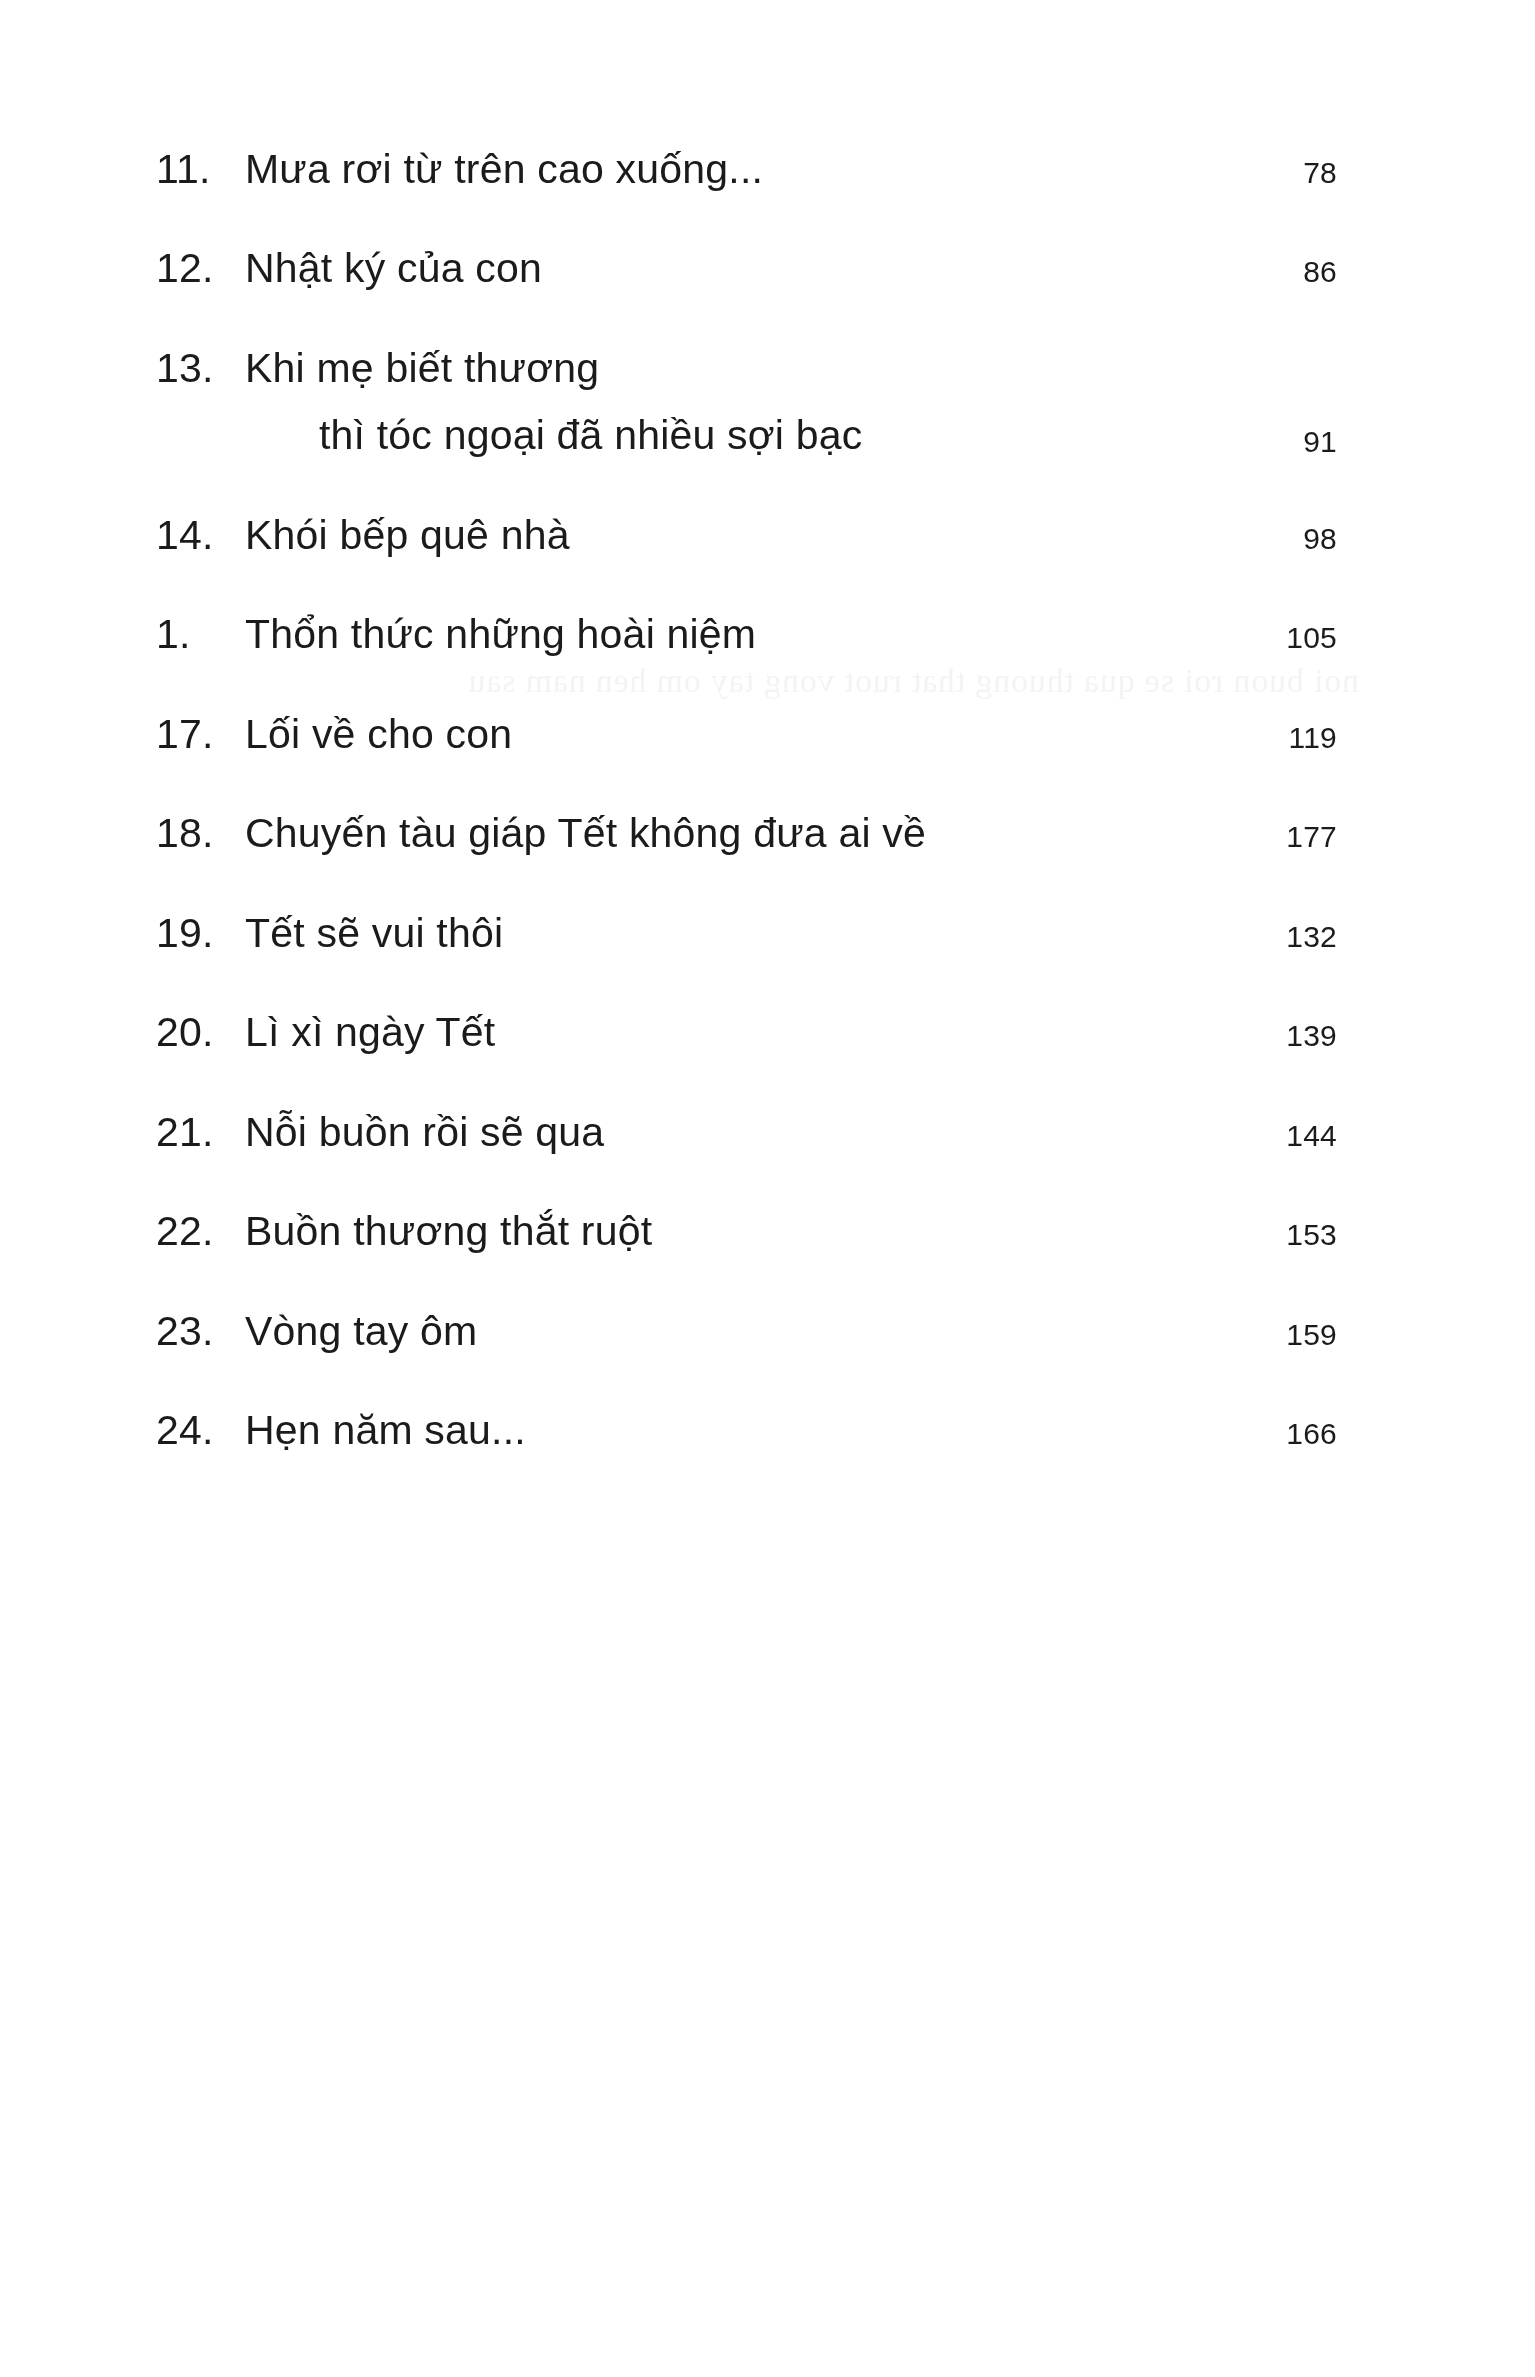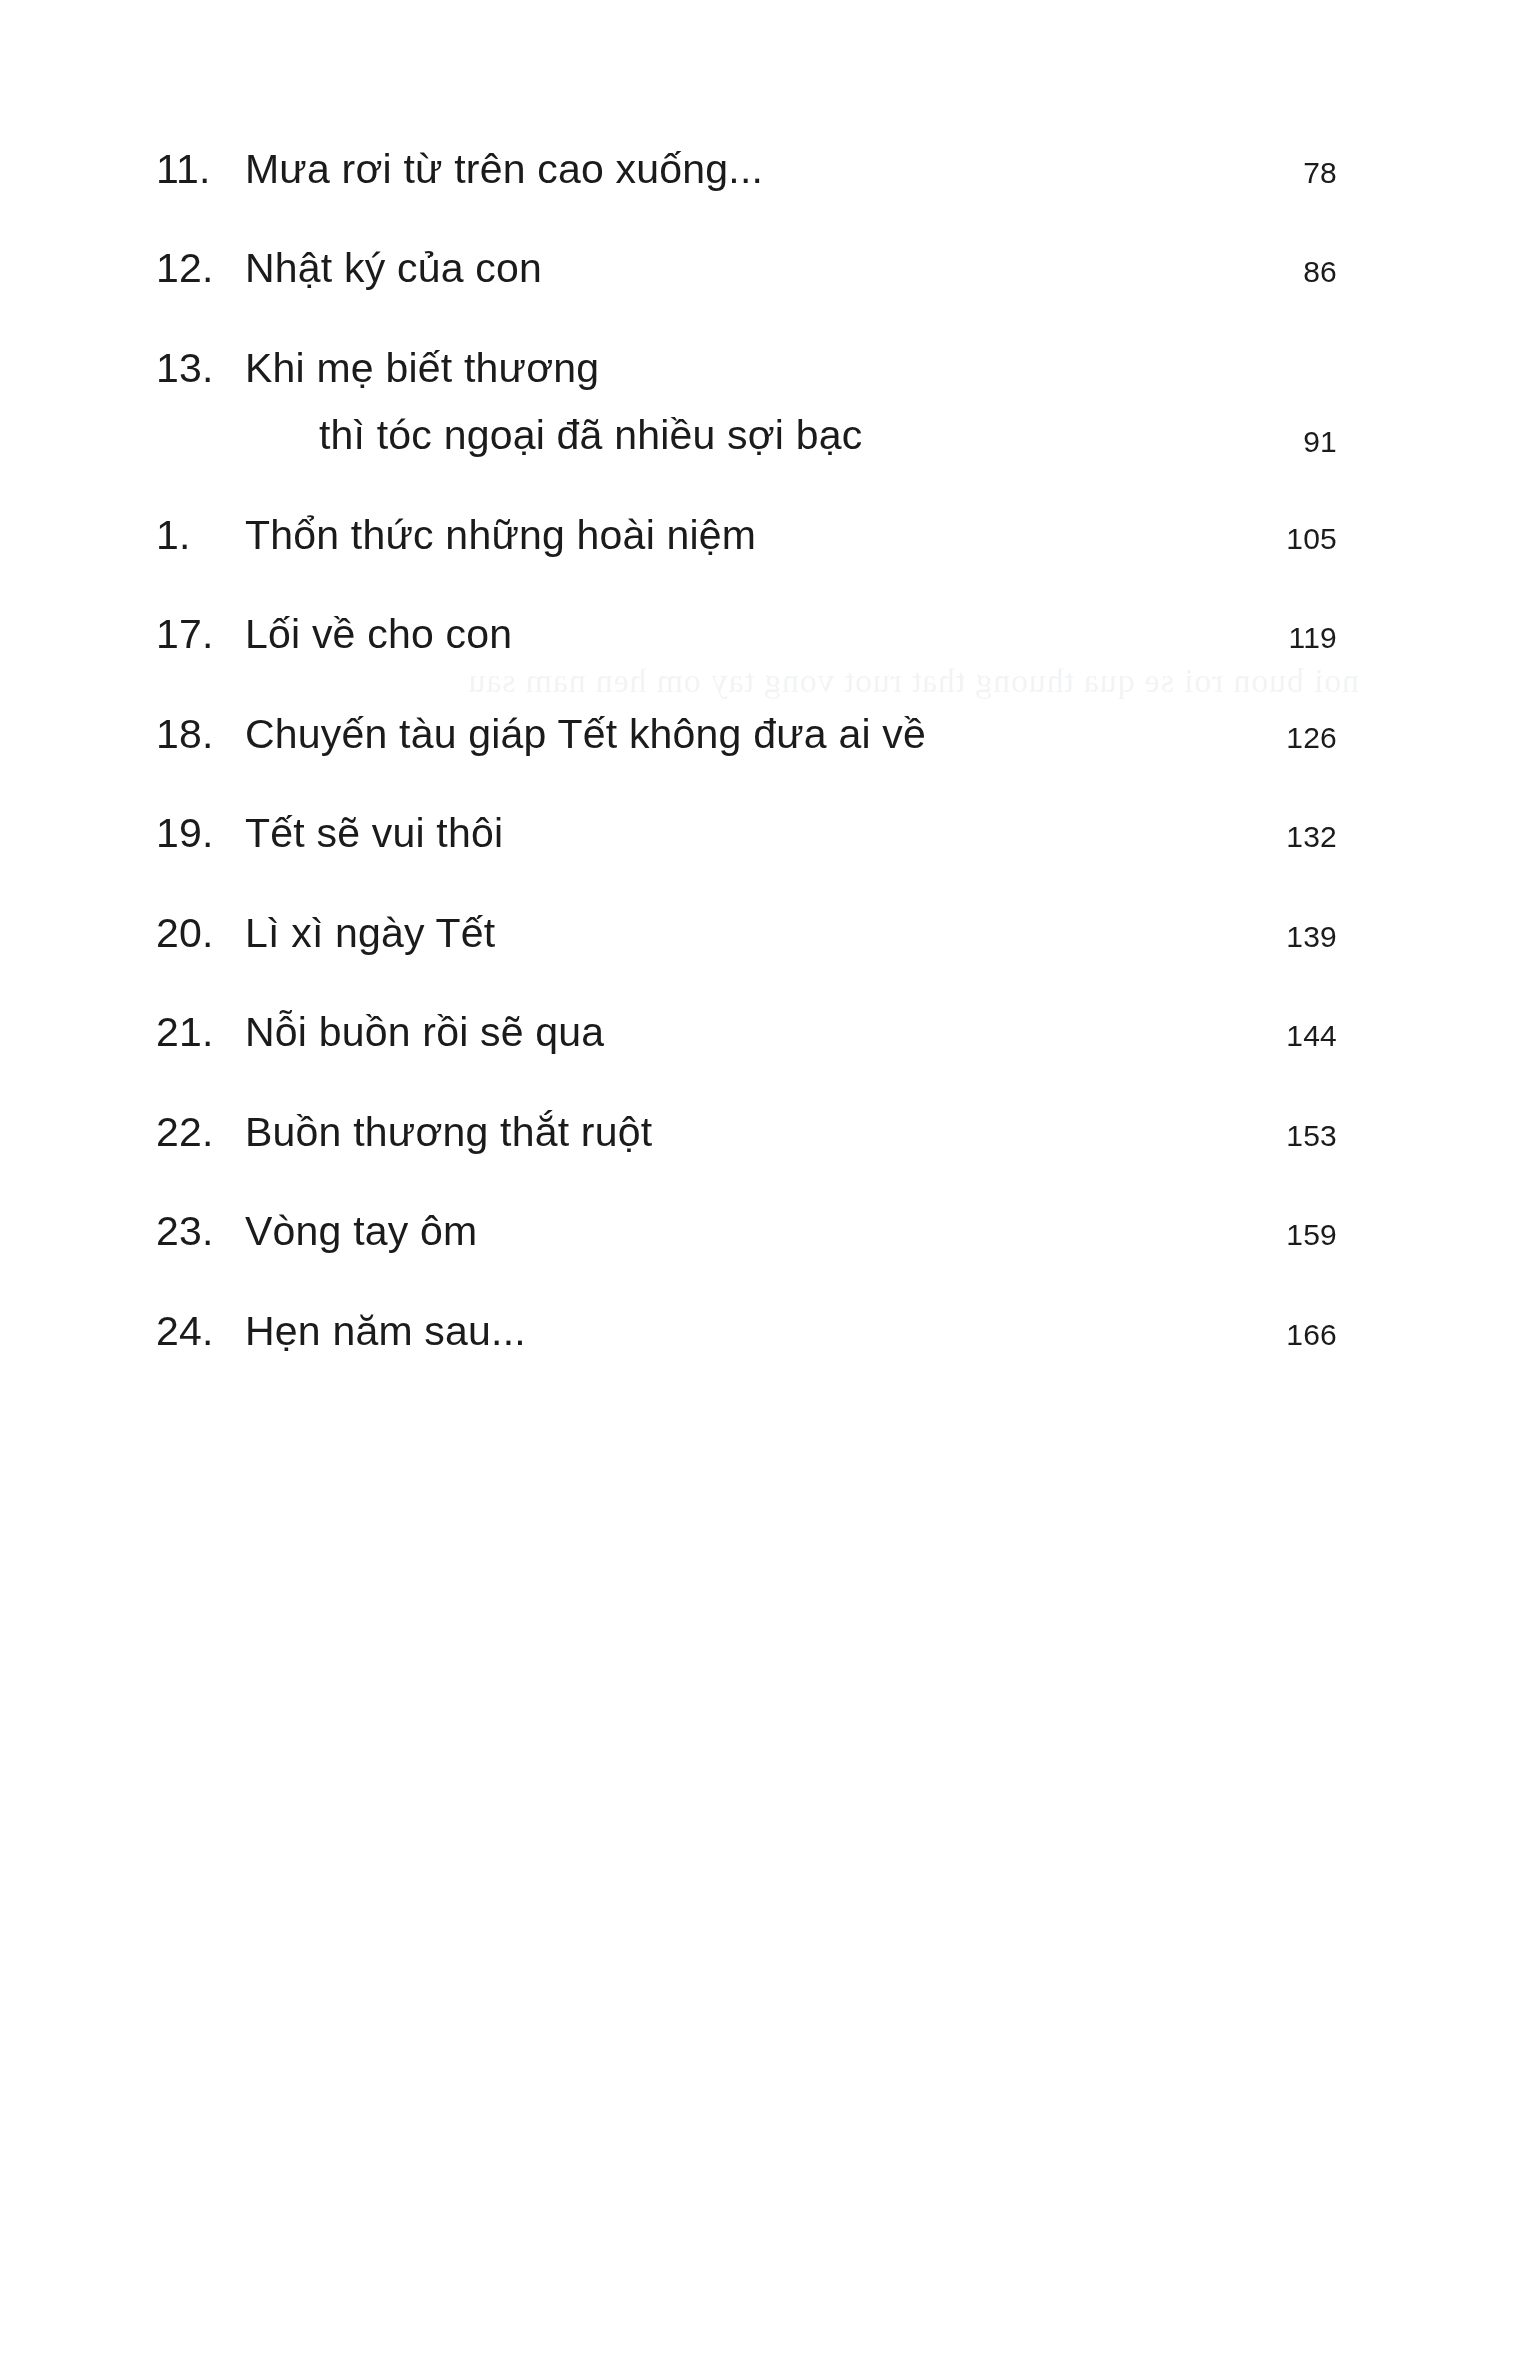--- a/index.html
+++ b/index.html
@@ -112,38 +112,45 @@
     </div>
     <div class="toc-entry two-line">
       <div class="entry-text">
         <span class="entry-num">13.</span>
         <span class="entry-title"><span class="line1">Khi mẹ biết thương</span><span class="line2">thì tóc ngoại đã nhiều sợi bạc</span></span>
       </div>
       <span class="entry-page">91</span>
     </div>
     <div class="toc-entry">
       <div class="entry-text">
+        <span class="entry-num">14.</span>
+        <span class="entry-title"><span class="line1">Khói bếp quê nhà</span></span>
+      </div>
+      <span class="entry-page">98</span>
+    </div>
+    <div class="toc-entry">
+      <div class="entry-text">
         <span class="entry-num">1.</span>
         <span class="entry-title"><span class="line1">Thổn thức những hoài niệm</span></span>
       </div>
       <span class="entry-page">105</span>
     </div>
     <div class="toc-entry">
       <div class="entry-text">
         <span class="entry-num">17.</span>
         <span class="entry-title"><span class="line1">Lối về cho con</span></span>
       </div>
       <span class="entry-page">119</span>
     </div>
     <div class="toc-entry">
       <div class="entry-text">
         <span class="entry-num">18.</span>
         <span class="entry-title"><span class="line1">Chuyến tàu giáp Tết không đưa ai về</span></span>
       </div>
-      <span class="entry-page">126</span>
+      <span class="entry-page">177</span>
     </div>
     <div class="toc-entry">
       <div class="entry-text">
         <span class="entry-num">19.</span>
         <span class="entry-title"><span class="line1">Tết sẽ vui thôi</span></span>
       </div>
       <span class="entry-page">132</span>
     </div>
     <div class="toc-entry">
       <div class="entry-text">

